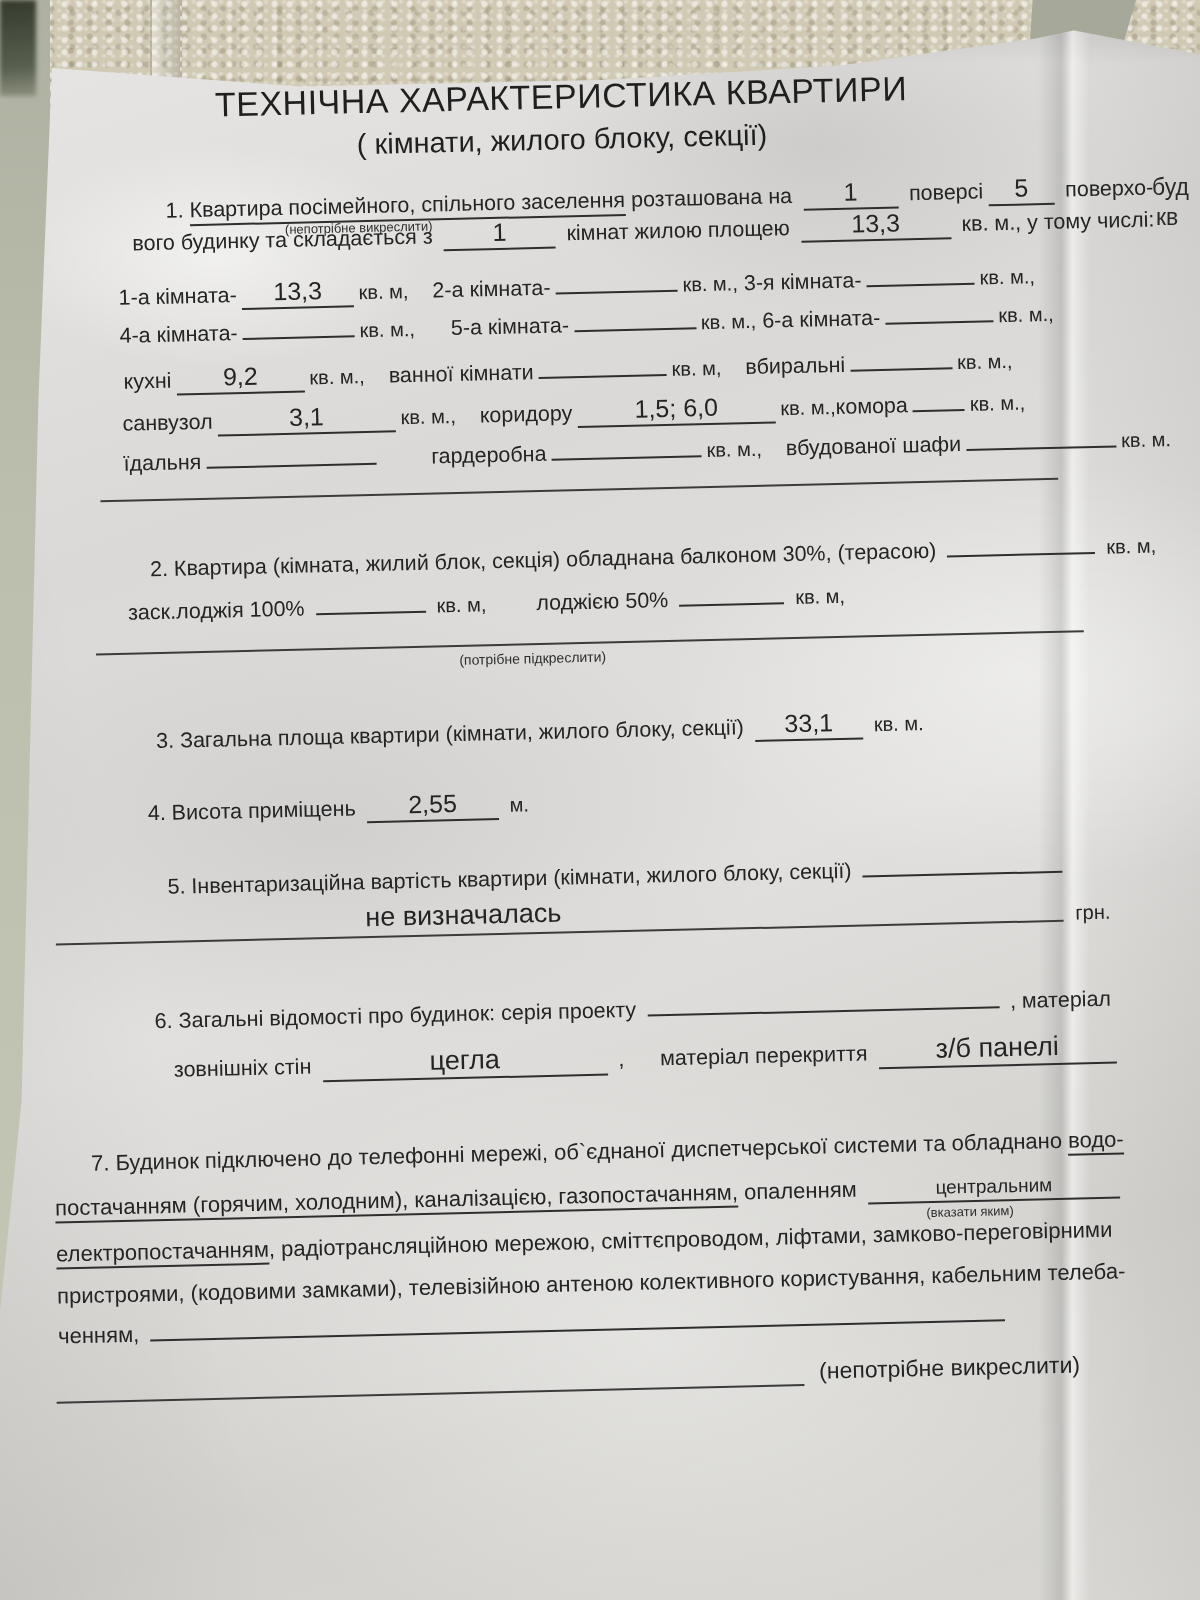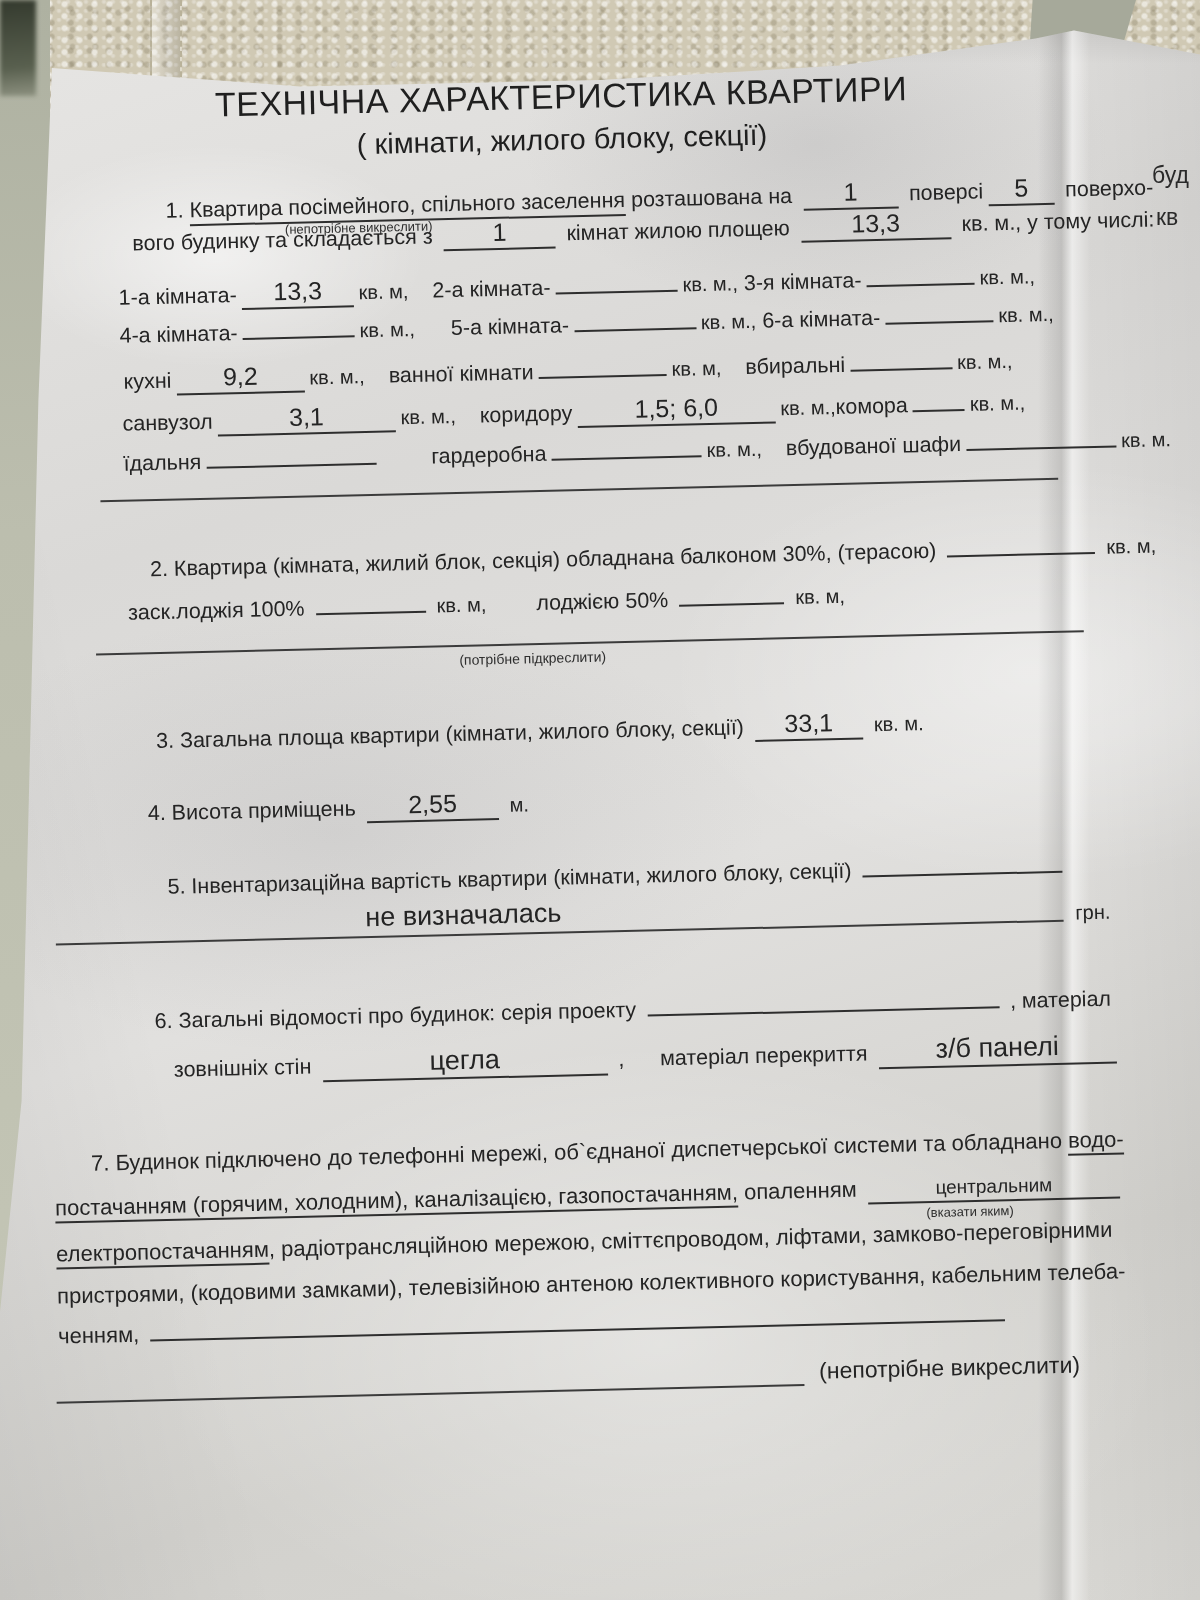--- a/index.html
+++ b/index.html
@@ -69,21 +69,21 @@
 <div class="photo">
   <div class="leather"></div>
   <div class="seam"></div>
   <div class="strip-left"></div>
   <div class="dark-corner"></div>
   <div class="strip-right"></div>
 
   <div class="paper">
     <div class="crease-v"></div>
 
-    <div class="edge-text" style="left:1152px;top:162px">буд</div>
+    <div class="edge-text" style="left:1152px;top:174px">буд</div>
     <div class="edge-text" style="left:1156px;top:204px">кв</div>
 
     <div class="form">
 
       <div class="line title" style="left:0;top:30px;width:900px">ТЕХНІЧНА ХАРАКТЕРИСТИКА КВАРТИРИ</div>
       <div class="line subtitle" style="left:0;top:76px;width:900px">( кімнати, жилого  блоку, секції)</div>
 
       <div class="line" style="left:52px;top:138px">
         <span>1.</span>
         <span class="ul rel"><span>Квартира посімейного, спільного заселення</span><span class="noteu" style="left:95px;top:26px">(непотрібне викреслити)</span></span>

